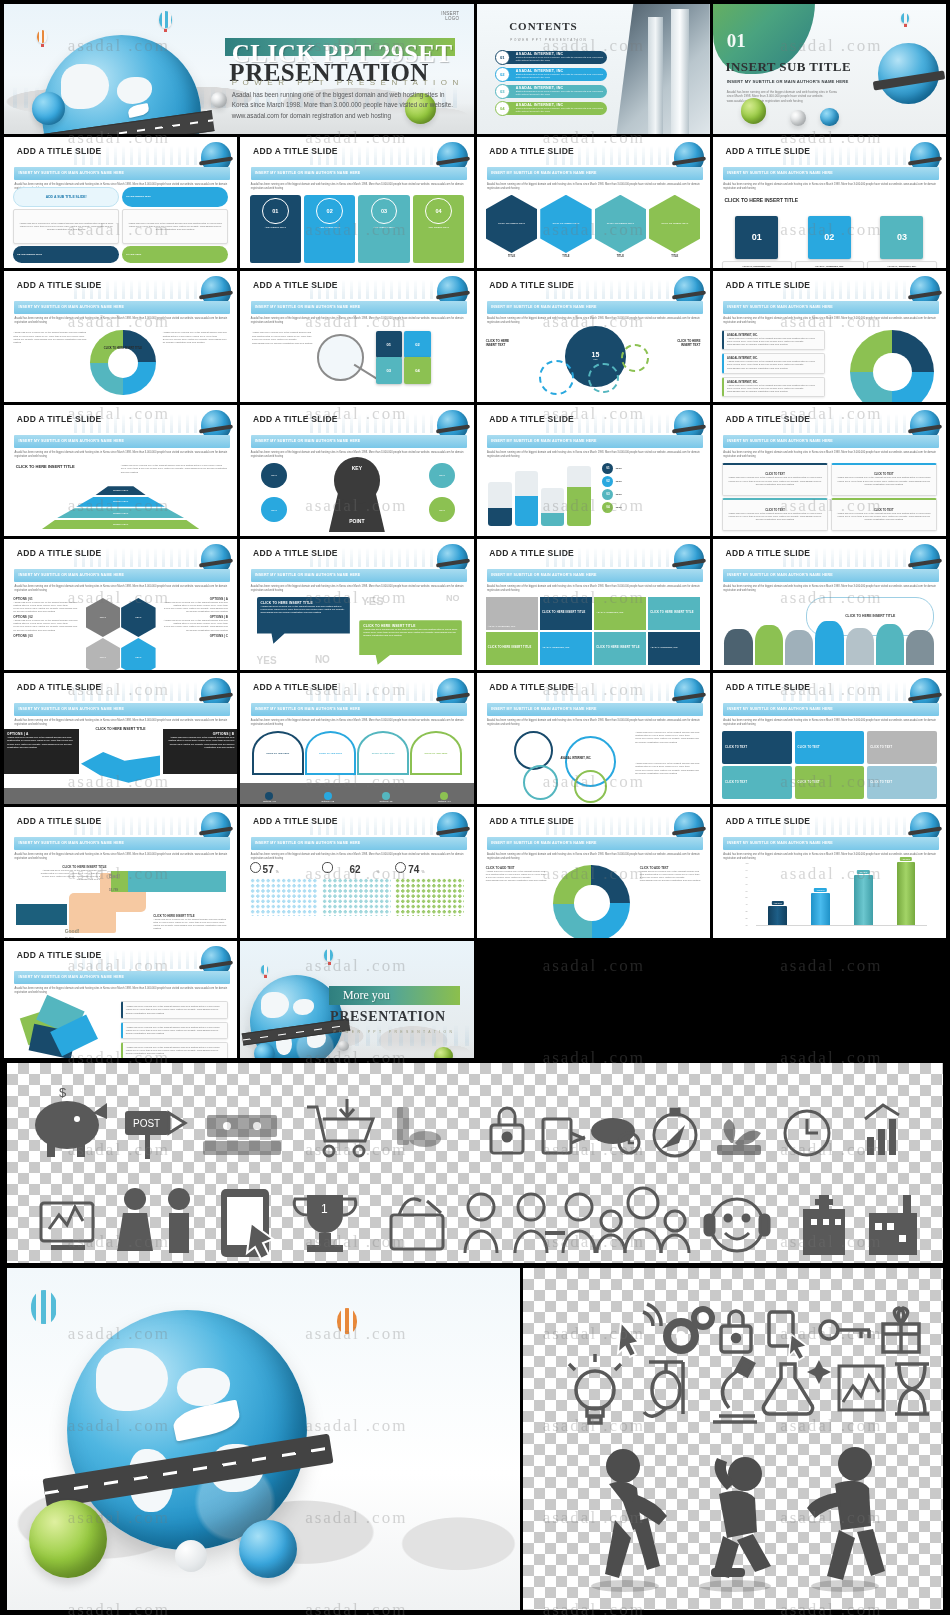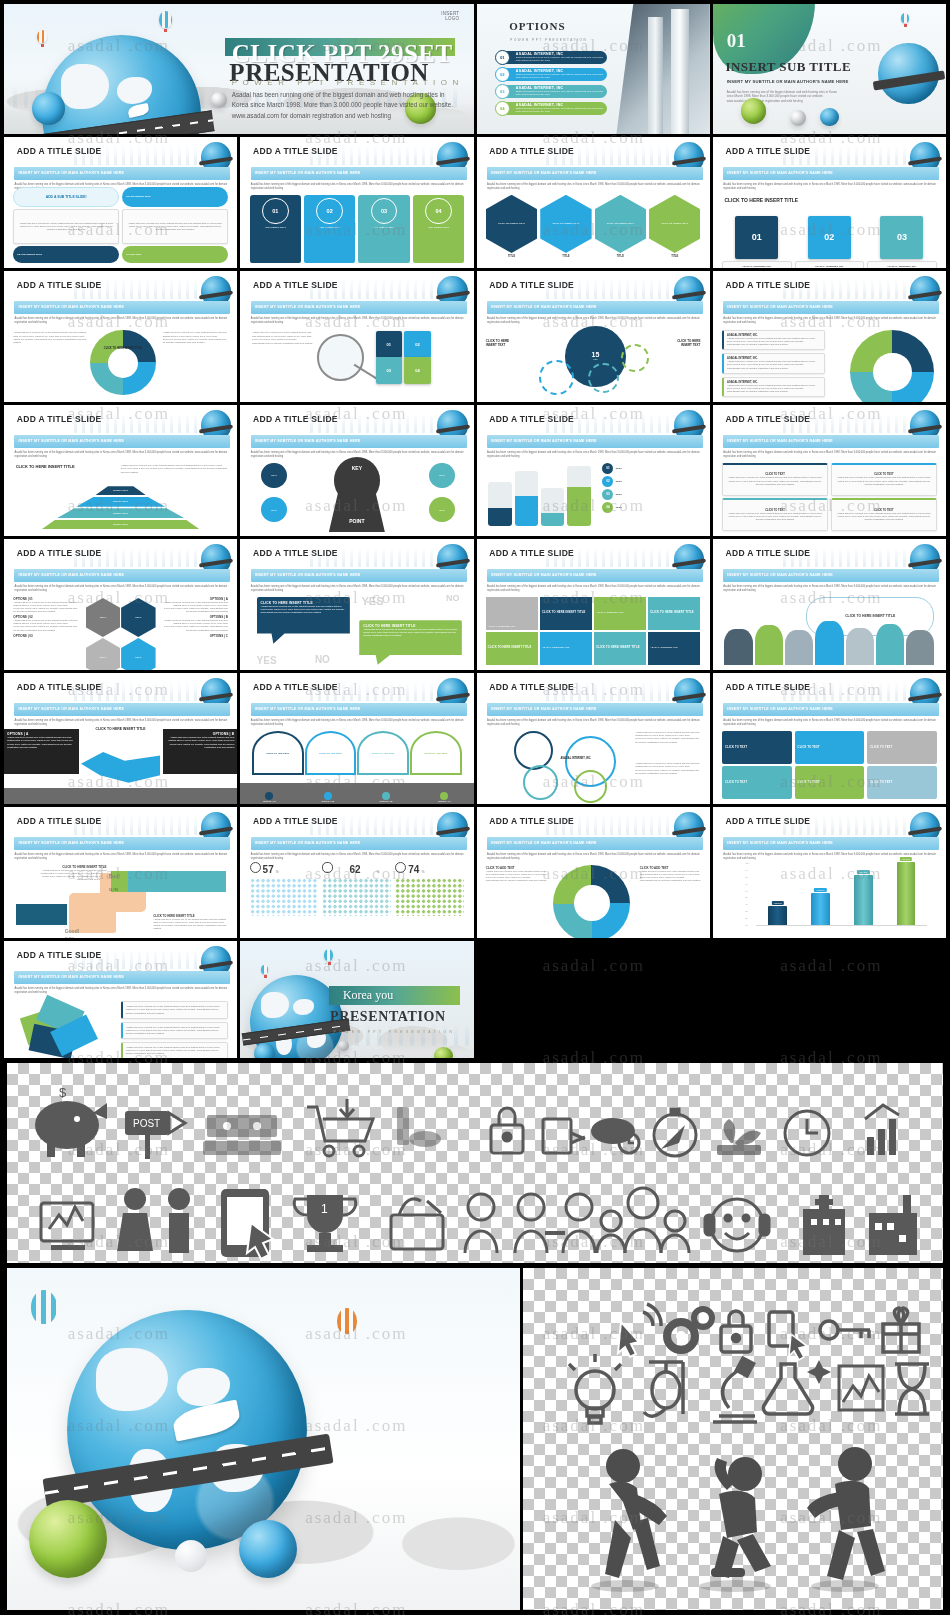--- a/index.html
+++ b/index.html
@@ -430,21 +430,21 @@
           <div class="hero-logo" style="white-space:pre-line">INSERT
 LOGO</div>
         </div>
       </div>
     </div>
 
     <div class="cell">
       <div class="slide">
         <div class="contents-inner">
           <div class="towers"></div>
-          <div class="contents-title">OPTIONS</div>
+          <div class="contents-title">CONTENTS</div>
           <div class="contents-sub">POWER PPT PRESENTATION</div>
           <div class="clist">
             <div class="crow" style="background:#184a6b;color:#184a6b">
               <div class="cnum">01</div>
               <div class="ctxt">
                 <div class="ct1">ASADAL  INTERNET, INC</div>
                 <div class="ct2">Started its business in seoul korea in february 1998 with the fundamental goal of providing better internet services to the world</div>
               </div>
             </div>
             <div class="crow" style="background:#29a8df;color:#29a8df">
@@ -1275,21 +1275,21 @@
             <div class="land l1"></div>
               <div class="land l2"></div>
             <div class="land l3"></div>
               <div class="land l4"></div>
             <div class="hero-road"></div>
           </div>
           <div class="ball blue" style="left:6%;bottom:6%;width:9%"></div>
           <div class="ball green" style="right:9%;bottom:5%;width:8%"></div>
           <div class="ball white" style="left:42%;bottom:16%;width:4.5%"></div>
           <div class="ty-bar"></div>
-          <div class="ty-t1">Korea you</div>
+          <div class="ty-t1">More you</div>
           <div class="ty-t2">PRESENTATION</div>
           <div class="ty-t3">POWER PPT PRESENTATION</div>
         </div>
       </div>
     </div>
 
   </div>
 
   <div class="sheet">
 

